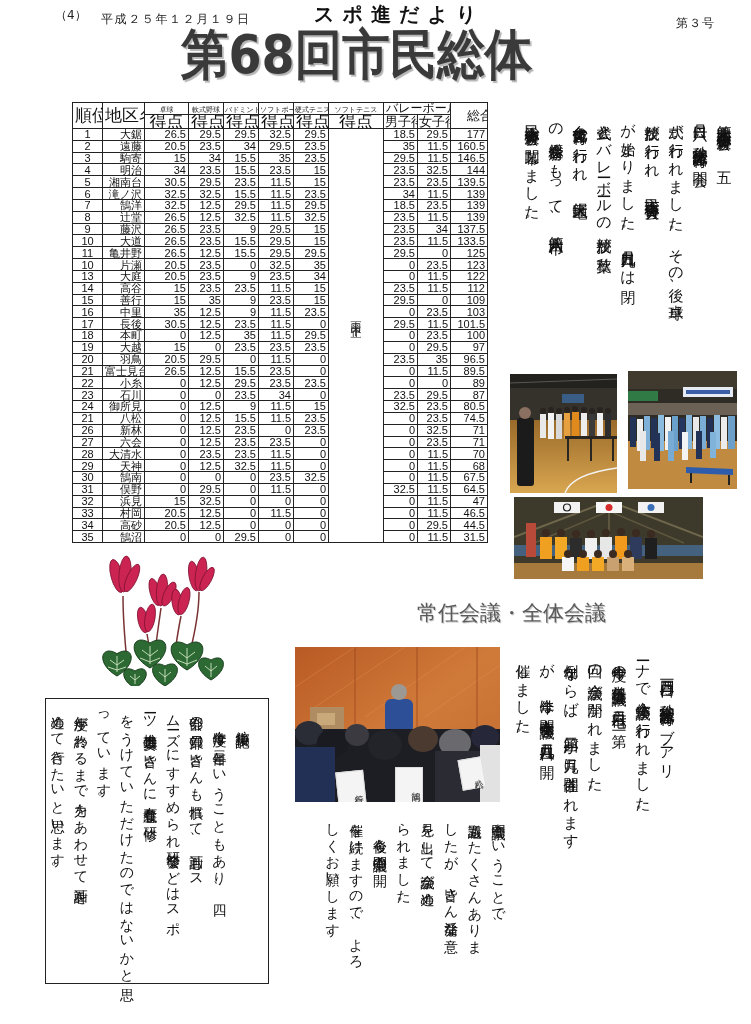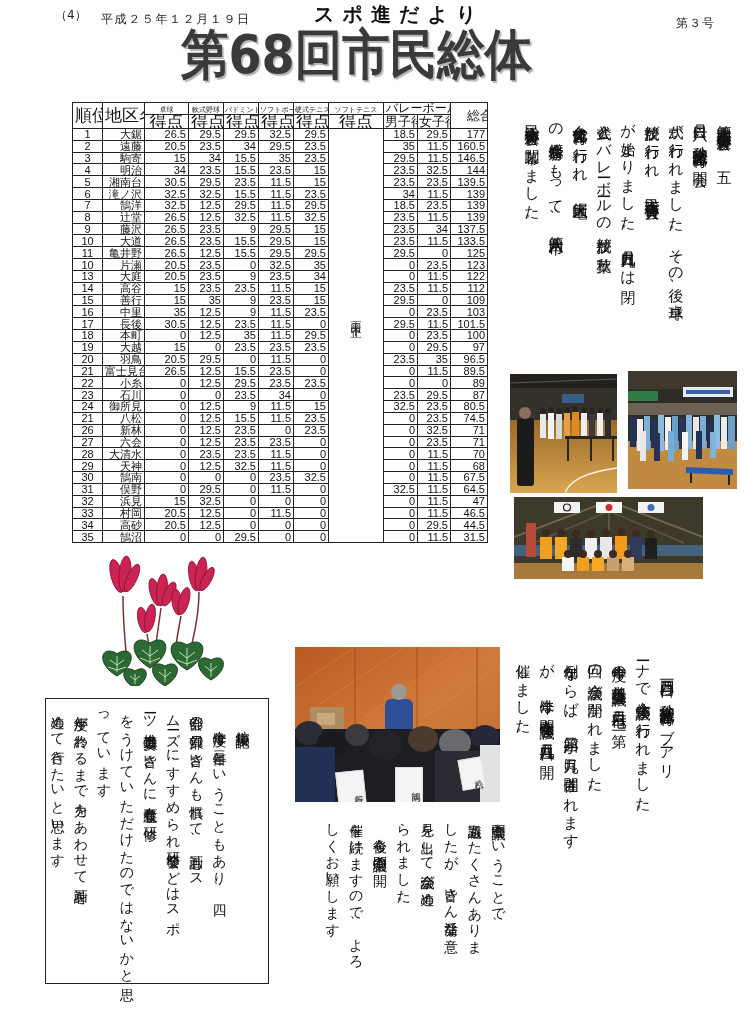--- a/index.html
+++ b/index.html
@@ -796,20 +796,21 @@
     <g stroke="#d3e6c4" stroke-width="0.9" fill="none">
       <path d="M22 106 L22 122 M15 110 L22 115 L29 110 M13 117 L22 120 L31 117"></path>
       <path d="M55 96 L55 114 M47 100 L55 106 L63 100 M45 108 L55 112 L65 108"></path>
       <path d="M92 98 L92 116 M84 102 L92 108 L100 102 M82 110 L92 114 L102 110"></path>
       <path d="M116 113 L116 127 M110 116 L116 121 L122 116"></path>
       <path d="M70 119 L70 132 M64 122 L70 127 L76 122"></path>
       <path d="M40 124 L40 134 M35 126 L40 130 L45 126"></path>
     </g>
   </svg>
 
+  <div id="meeting-heading" class="abs">常任会議・全体会議</div>
 
   <div class="photo" style="left:295px;top:647px;width:205px;height:155px;">
     <svg width="205" height="155" viewBox="0 0 205 155">
       <defs>
         <linearGradient id="wood" x1="0" y1="0" x2="1" y2="1">
           <stop offset="0" stop-color="#b85a24"></stop>
             <stop offset="0.5" stop-color="#d07a3a"></stop>
             <stop offset="1" stop-color="#c06a30"></stop>
         </linearGradient>
       </defs>

